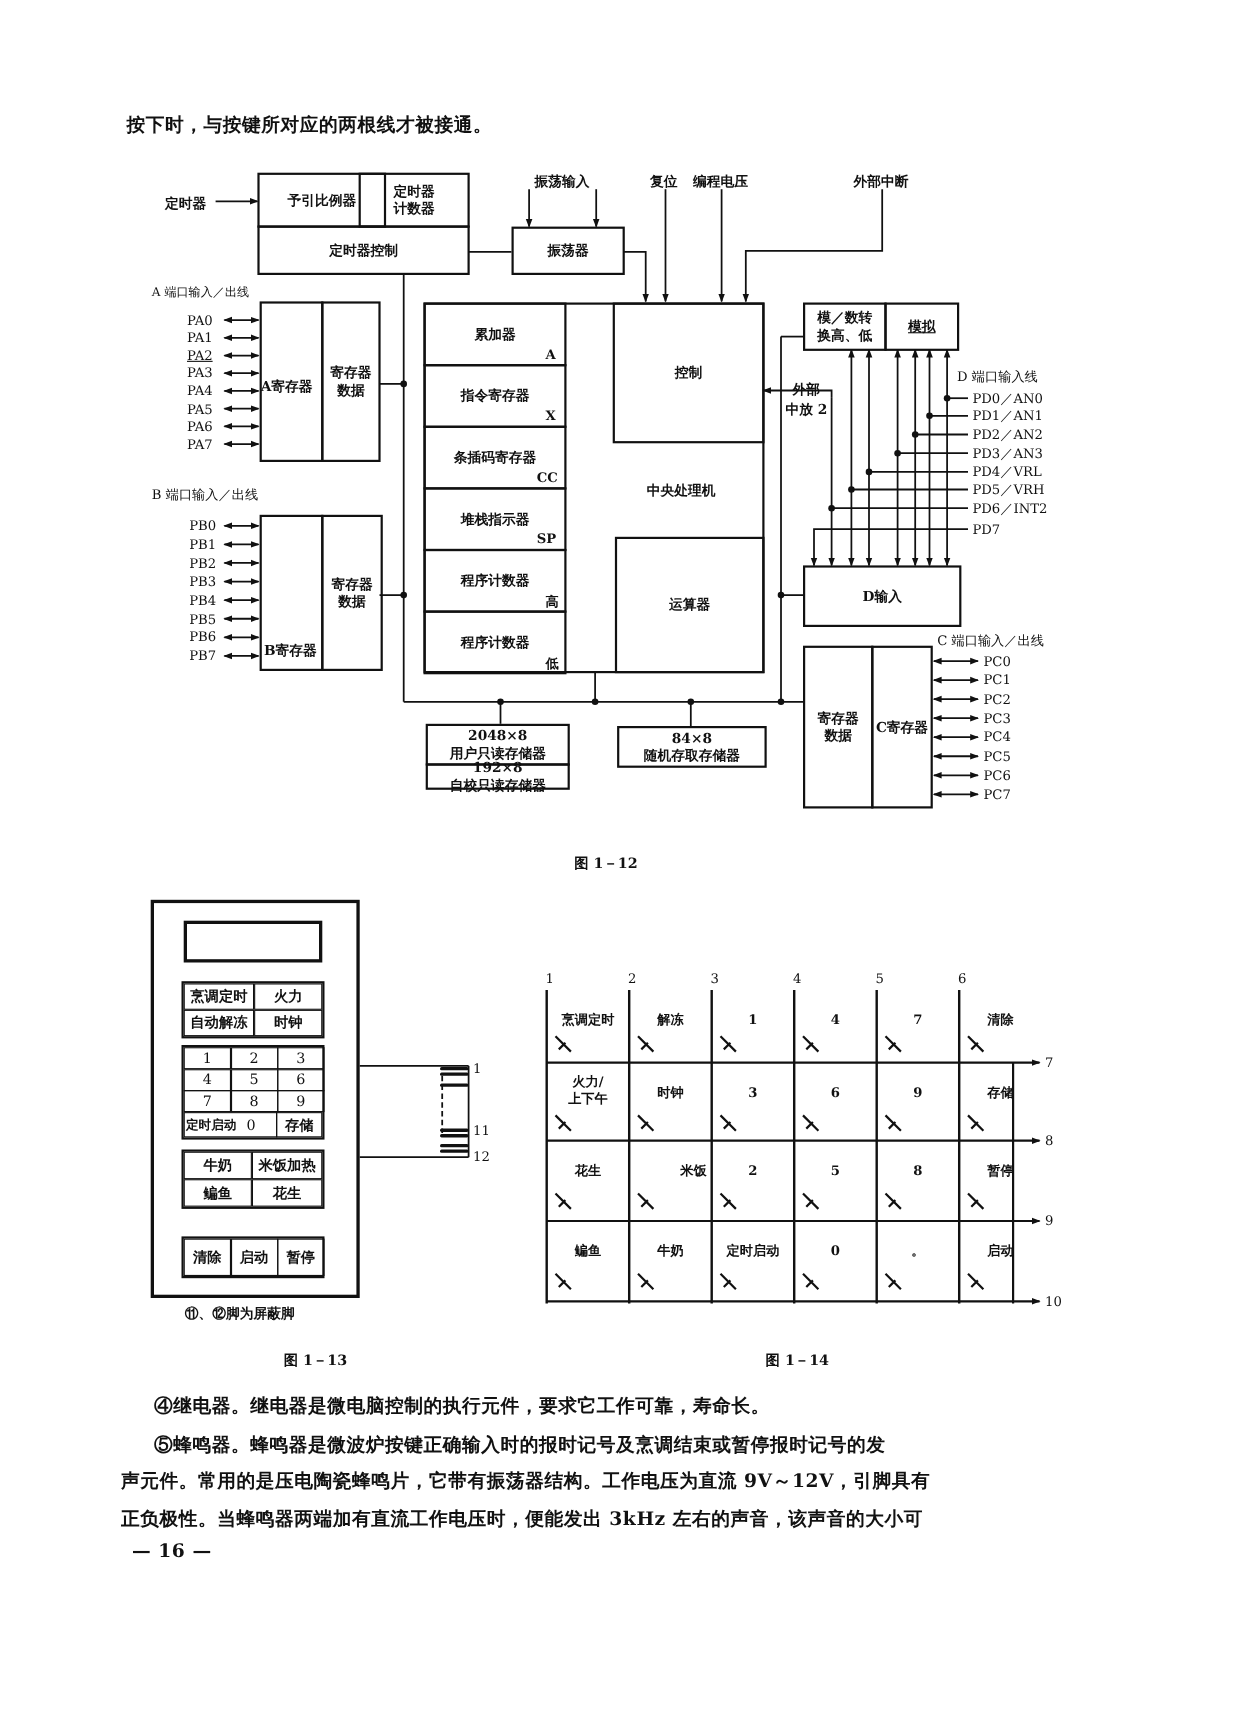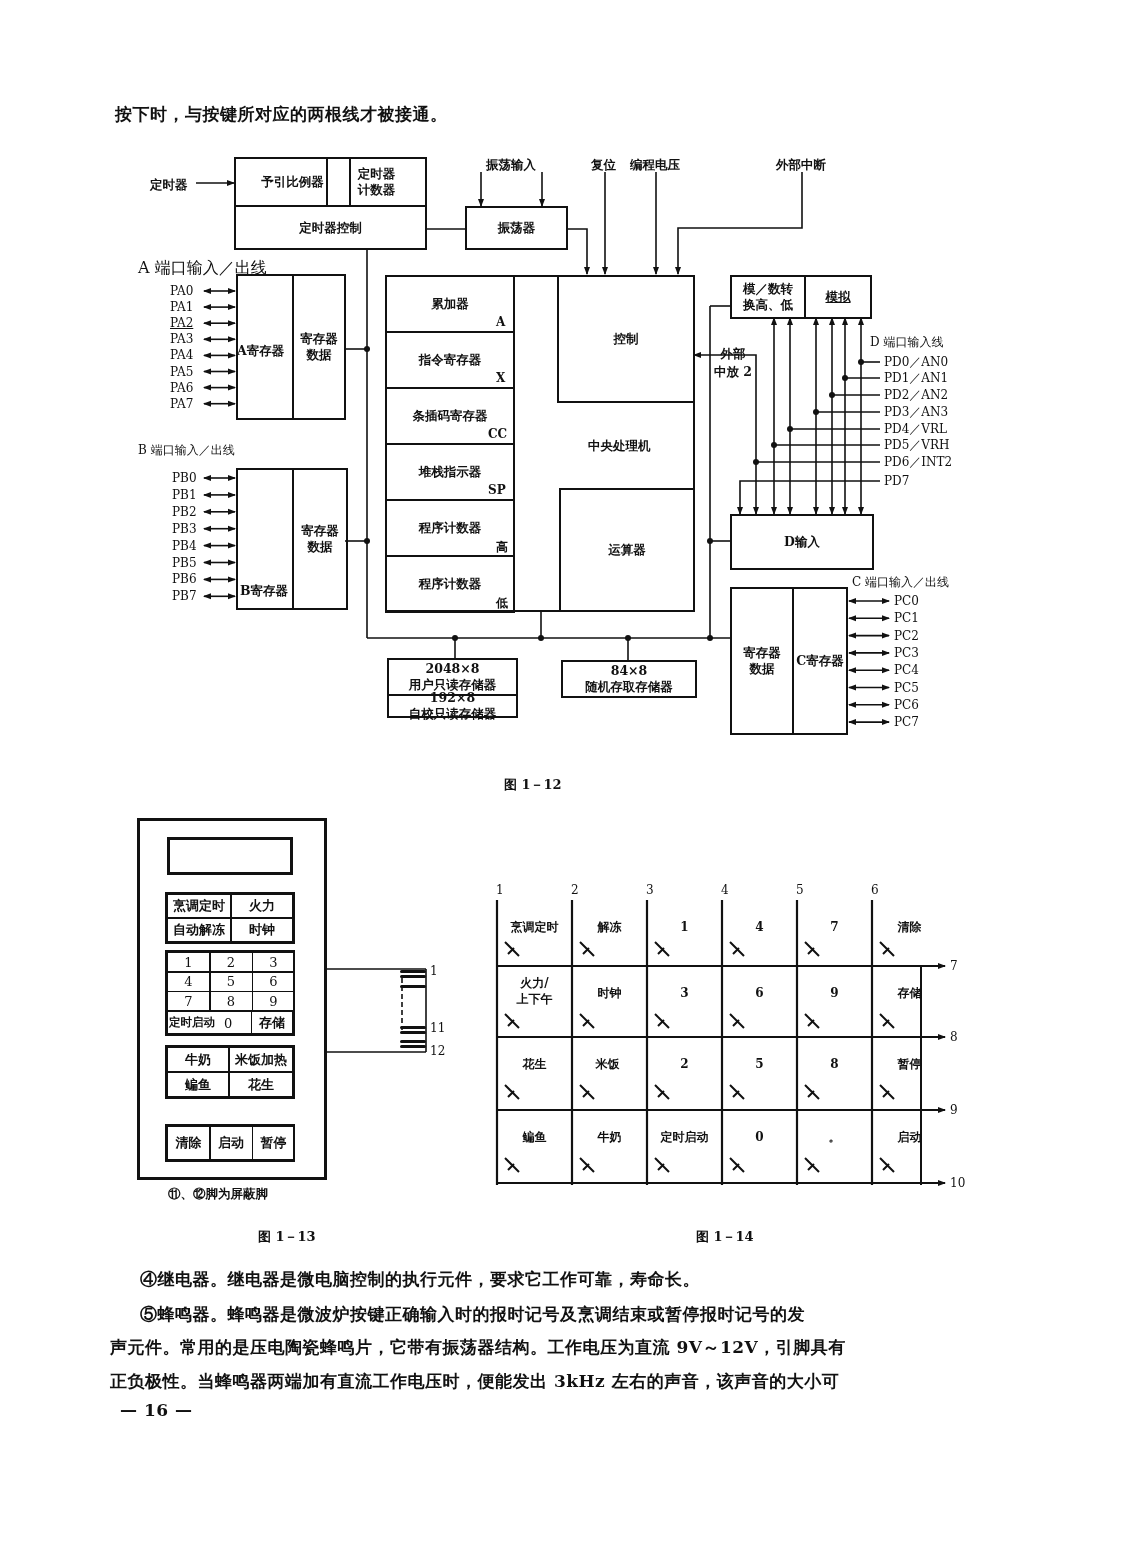--- a/index.html
+++ b/index.html
@@ -142,21 +142,21 @@
   </div>
 
   <div class="txt lbl" style="left:486px;top:157px;">振荡输入</div>
   <div class="box center" style="left:465px;top:206px;width:103px;height:44px;">
     <span class="lbl">振荡器</span>
   </div>
   <div class="txt lbl" style="left:591px;top:157px;">复位</div>
   <div class="txt lbl" style="left:630px;top:157px;">编程电压</div>
   <div class="txt lbl" style="left:776px;top:157px;">外部中断</div>
 
-  <div class="txt" style="left:138px;top:260px;font-size:16px;">A 端口输入／出线</div>
+  <div class="txt" style="left:138px;top:260px;font-size:11px;">A 端口输入／出线</div>
   <div id="portA">
       <div class="txt" style="left:170px;top:285px;font-size:12px;">PA0</div>
       <div class="txt" style="left:170px;top:301.1px;font-size:12px;">PA1</div>
       <div class="txt" style="left:170px;top:317.2px;font-size:12px;text-decoration:underline;">PA2</div>
       <div class="txt" style="left:170px;top:333.3px;font-size:12px;">PA3</div>
       <div class="txt" style="left:170px;top:349.4px;font-size:12px;">PA4</div>
       <div class="txt" style="left:170px;top:365.5px;font-size:12px;">PA5</div>
       <div class="txt" style="left:170px;top:381.6px;font-size:12px;">PA6</div>
       <div class="txt" style="left:170px;top:397.70000000000005px;font-size:12px;">PA7</div>
     </div>
@@ -269,21 +269,21 @@
   </div>
   <div class="box center" style="left:387px;top:694px;width:131px;height:24px;">
     <span class="lbl">192×8</span>
     <span class="lbl">自校只读存储器</span>
   </div>
   <div class="box center" style="left:561px;top:660px;width:136px;height:38px;">
     <span class="lbl">84×8</span>
     <span class="lbl">随机存取存储器</span>
   </div>
 
-  <div class="caption" style="left:504px;top:776px;text-align:center;">图 1－12</div>
+  <div class="caption" style="left:522px;top:776px;text-align:center;">图 1－12</div>
 </div>
 
 <div>
   <div class="box" style="left:137px;top:818px;width:190px;height:362px;border-width:3px;"></div>
   <div class="box" style="left:167px;top:837px;width:126px;height:38px;border-width:3px;"></div>
 
   <div class="box" style="left:165px;top:892px;width:130px;height:52px;border-width:2.5px;"></div>
   <div id="funcKeys">
       <div class="key" style="left:167px;top:894px;width:64px;height:24px;">烹调定时</div>
       <div class="key" style="left:231px;top:894px;width:62px;height:24px;">火力</div>
@@ -403,21 +403,21 @@
       <div class="mcell" style="left:799px;top:920px;width:71px;white-space:pre-line;line-height:1.3;">7</div>
       <div class="mcell" style="left:874px;top:920px;width:71px;white-space:pre-line;line-height:1.3;">清除</div>
       <div class="mcell" style="left:499px;top:976px;width:71px;white-space:pre-line;line-height:1.3;">火力/
 上下午</div>
       <div class="mcell" style="left:574px;top:986px;width:71px;white-space:pre-line;line-height:1.3;">时钟</div>
       <div class="mcell" style="left:649px;top:986px;width:71px;white-space:pre-line;line-height:1.3;">3</div>
       <div class="mcell" style="left:724px;top:986px;width:71px;white-space:pre-line;line-height:1.3;">6</div>
       <div class="mcell" style="left:799px;top:986px;width:71px;white-space:pre-line;line-height:1.3;">9</div>
       <div class="mcell" style="left:874px;top:986px;width:71px;white-space:pre-line;line-height:1.3;">存储</div>
       <div class="mcell" style="left:499px;top:1057px;width:71px;white-space:pre-line;line-height:1.3;">花生</div>
-      <div class="mcell" style="left:574px;top:1057px;width:67px;white-space:pre-line;line-height:1.3;">米饭</div>
+      <div class="mcell" style="left:597px;top:1057px;width:67px;white-space:pre-line;line-height:1.3;">米饭</div>
       <div class="mcell" style="left:649px;top:1057px;width:71px;white-space:pre-line;line-height:1.3;">2</div>
       <div class="mcell" style="left:724px;top:1057px;width:71px;white-space:pre-line;line-height:1.3;">5</div>
       <div class="mcell" style="left:799px;top:1057px;width:71px;white-space:pre-line;line-height:1.3;">8</div>
       <div class="mcell" style="left:874px;top:1057px;width:71px;white-space:pre-line;line-height:1.3;">暂停</div>
       <div class="mcell" style="left:499px;top:1130px;width:71px;white-space:pre-line;line-height:1.3;">鳊鱼</div>
       <div class="mcell" style="left:574px;top:1130px;width:71px;white-space:pre-line;line-height:1.3;">牛奶</div>
       <div class="mcell" style="left:649px;top:1130px;width:71px;white-space:pre-line;line-height:1.3;">定时启动</div>
       <div class="mcell" style="left:724px;top:1130px;width:71px;white-space:pre-line;line-height:1.3;">0</div>
       <div class="mcell" style="left:799px;top:1130px;width:71px;white-space:pre-line;line-height:1.3;">。</div>
       <div class="mcell" style="left:874px;top:1130px;width:71px;white-space:pre-line;line-height:1.3;">启动</div>

